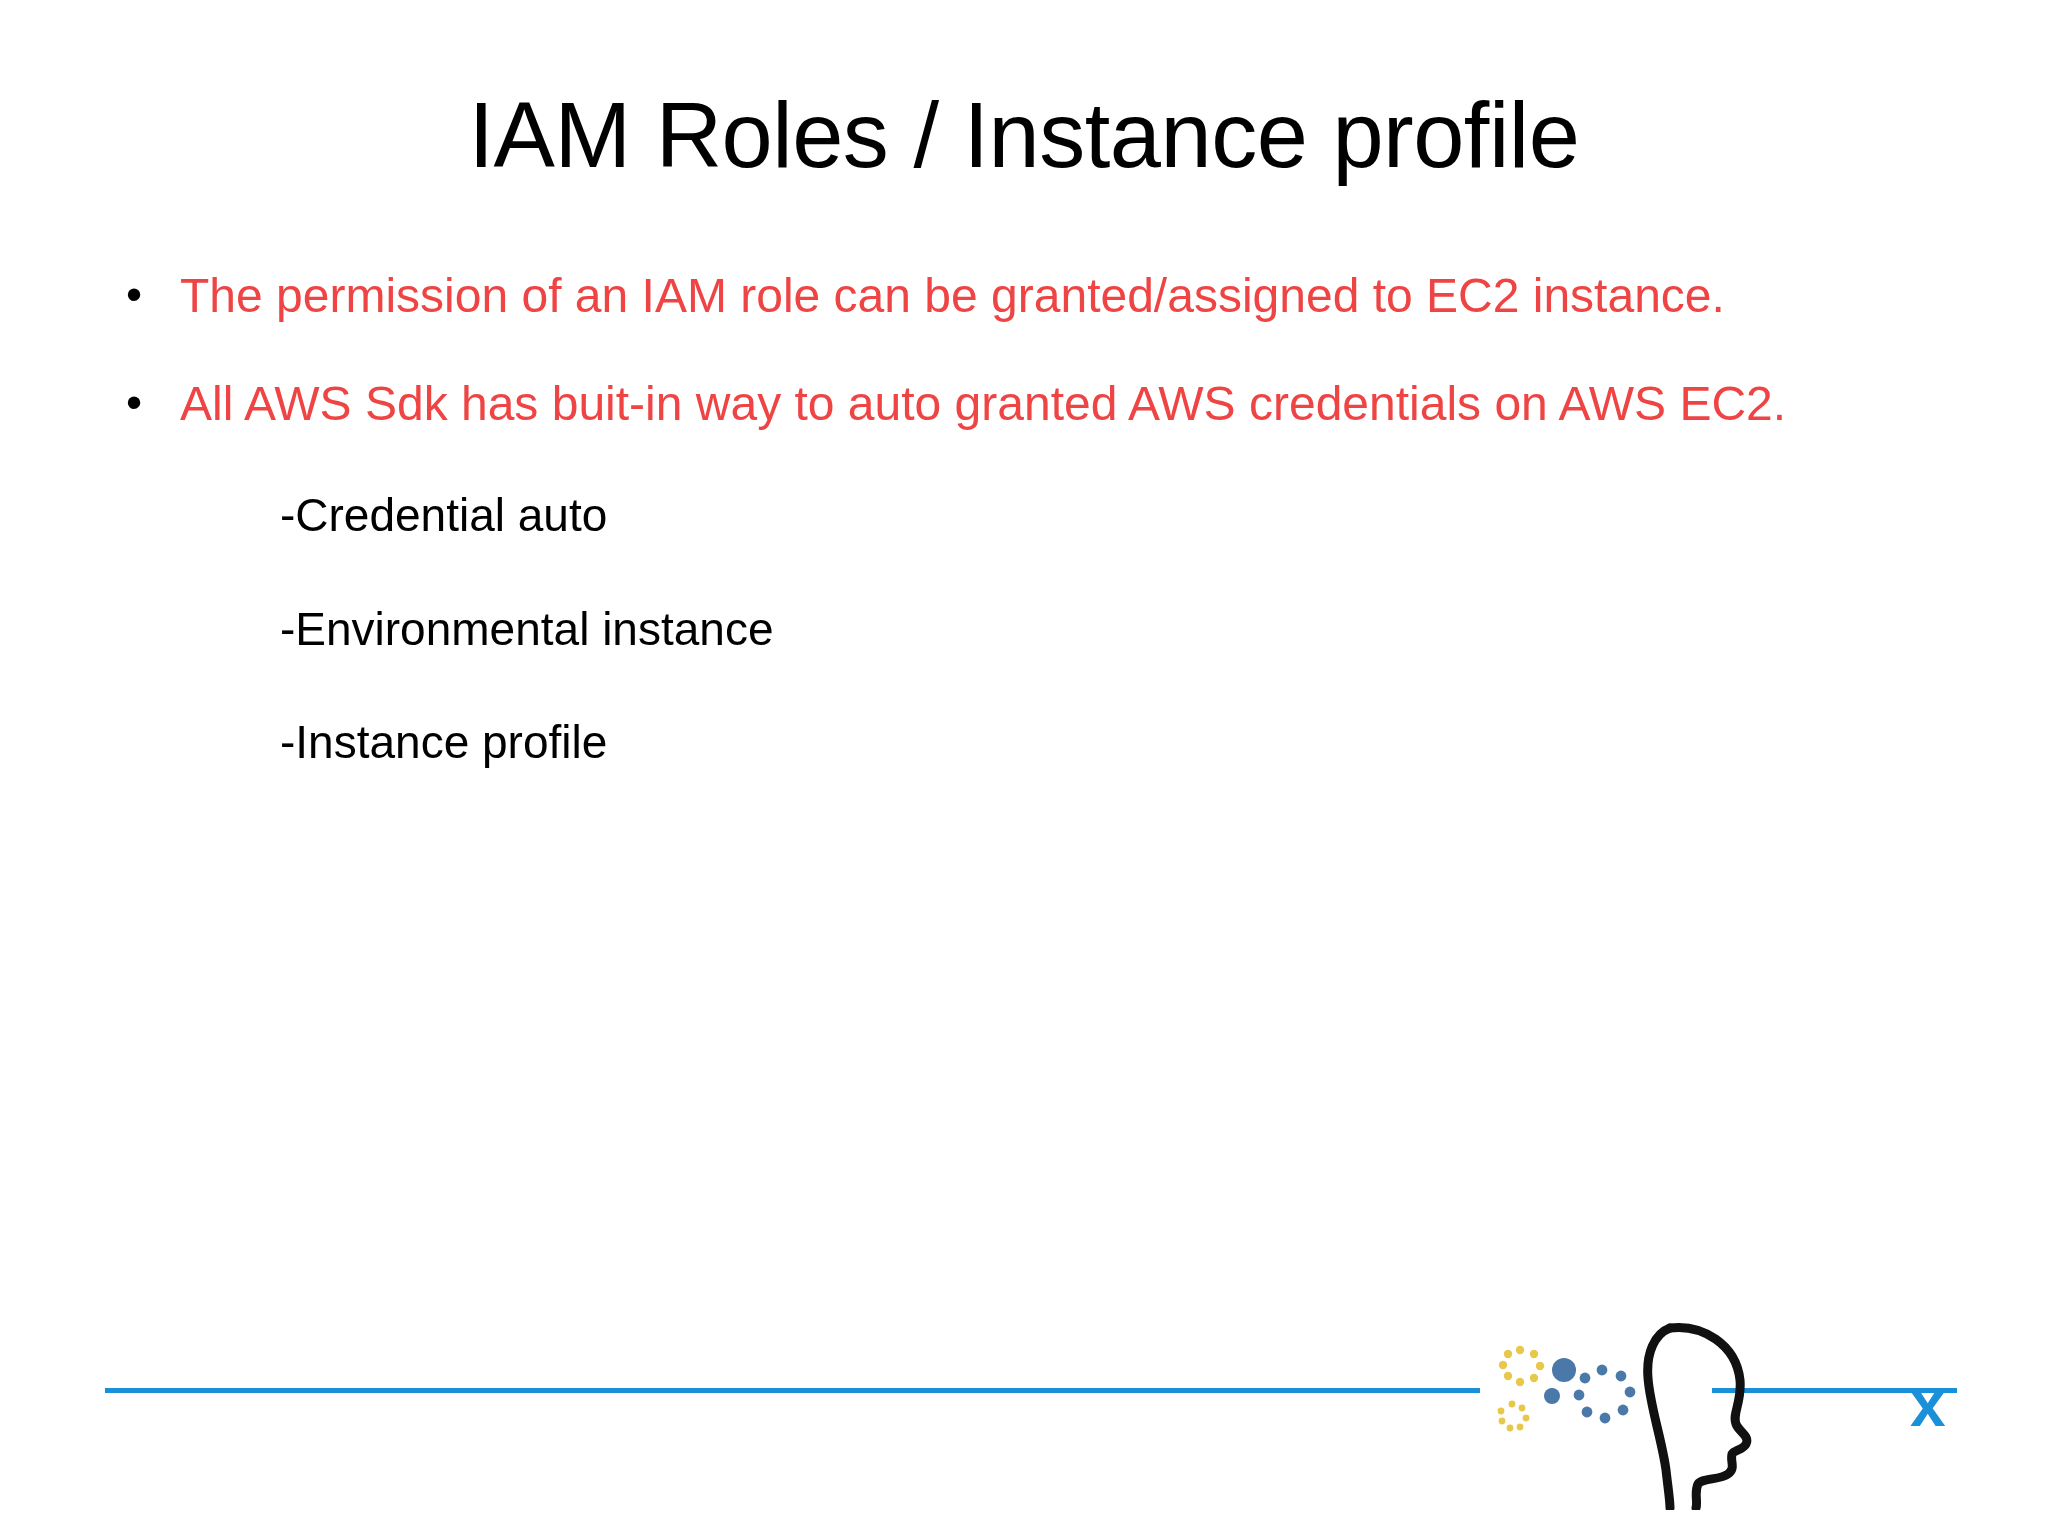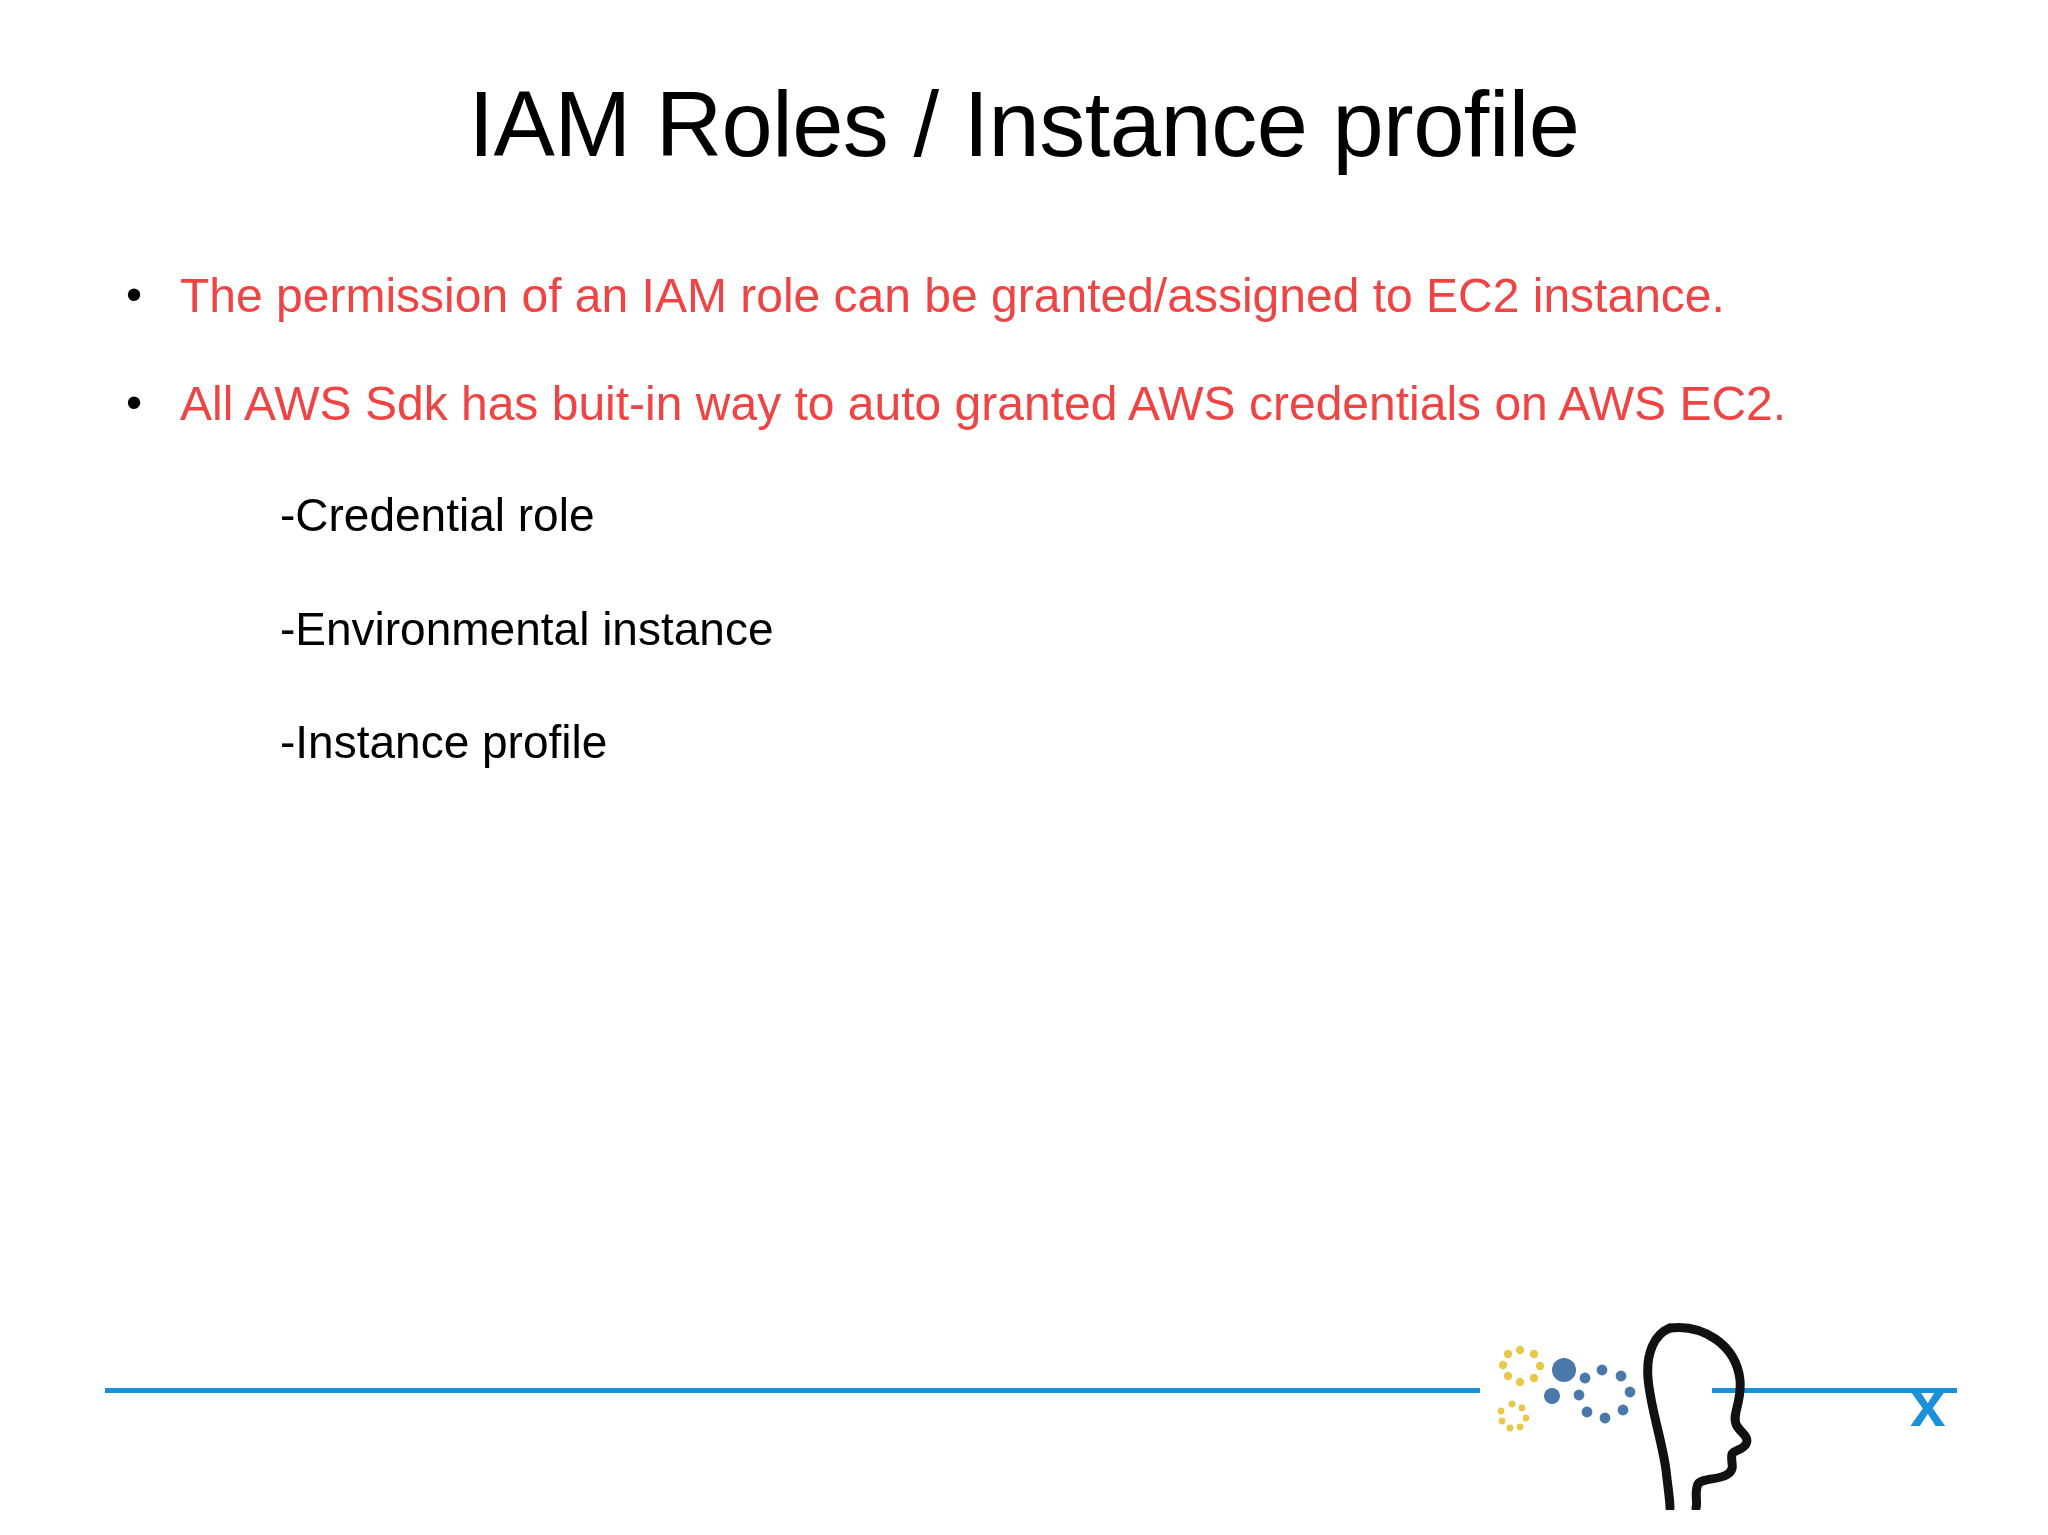--- a/index.html
+++ b/index.html
@@ -16,21 +16,21 @@
     width: 2048px;
     height: 1535px;
     background: #ffffff;
     overflow: hidden;
   }
 
   
   .slide-title {
     position: absolute;
     left: 0;
-    top: 76px;
+    top: 87px;
     width: 2048px;
     text-align: center;
     font-size: 92px;
     line-height: 1.05;
     font-weight: 400;
     letter-spacing: -0.5px;
     color: #000000;
     white-space: nowrap;
   }
 
@@ -149,21 +149,21 @@
       <span class="bullet-marker">•</span>
       <span class="bullet-text">The permission of an IAM role can be granted/assigned to EC2 instance.</span>
     </div>
 
     <div class="bullet-row">
       <span class="bullet-marker">•</span>
       <span class="bullet-text">All AWS Sdk has buit-in way to auto granted AWS credentials on AWS EC2.</span>
     </div>
 
     <div class="sub-list">
-      <div class="sub-item">-Credential role</div>
+      <div class="sub-item">-Credential auto</div>
       <div class="sub-item">-Environmental instance</div>
       <div class="sub-item">-Instance profile</div>
     </div>
 
   </div>
 
   <div class="footer-rule-left"></div>
   <div class="footer-rule-right"></div>
 
   <div class="logo">

